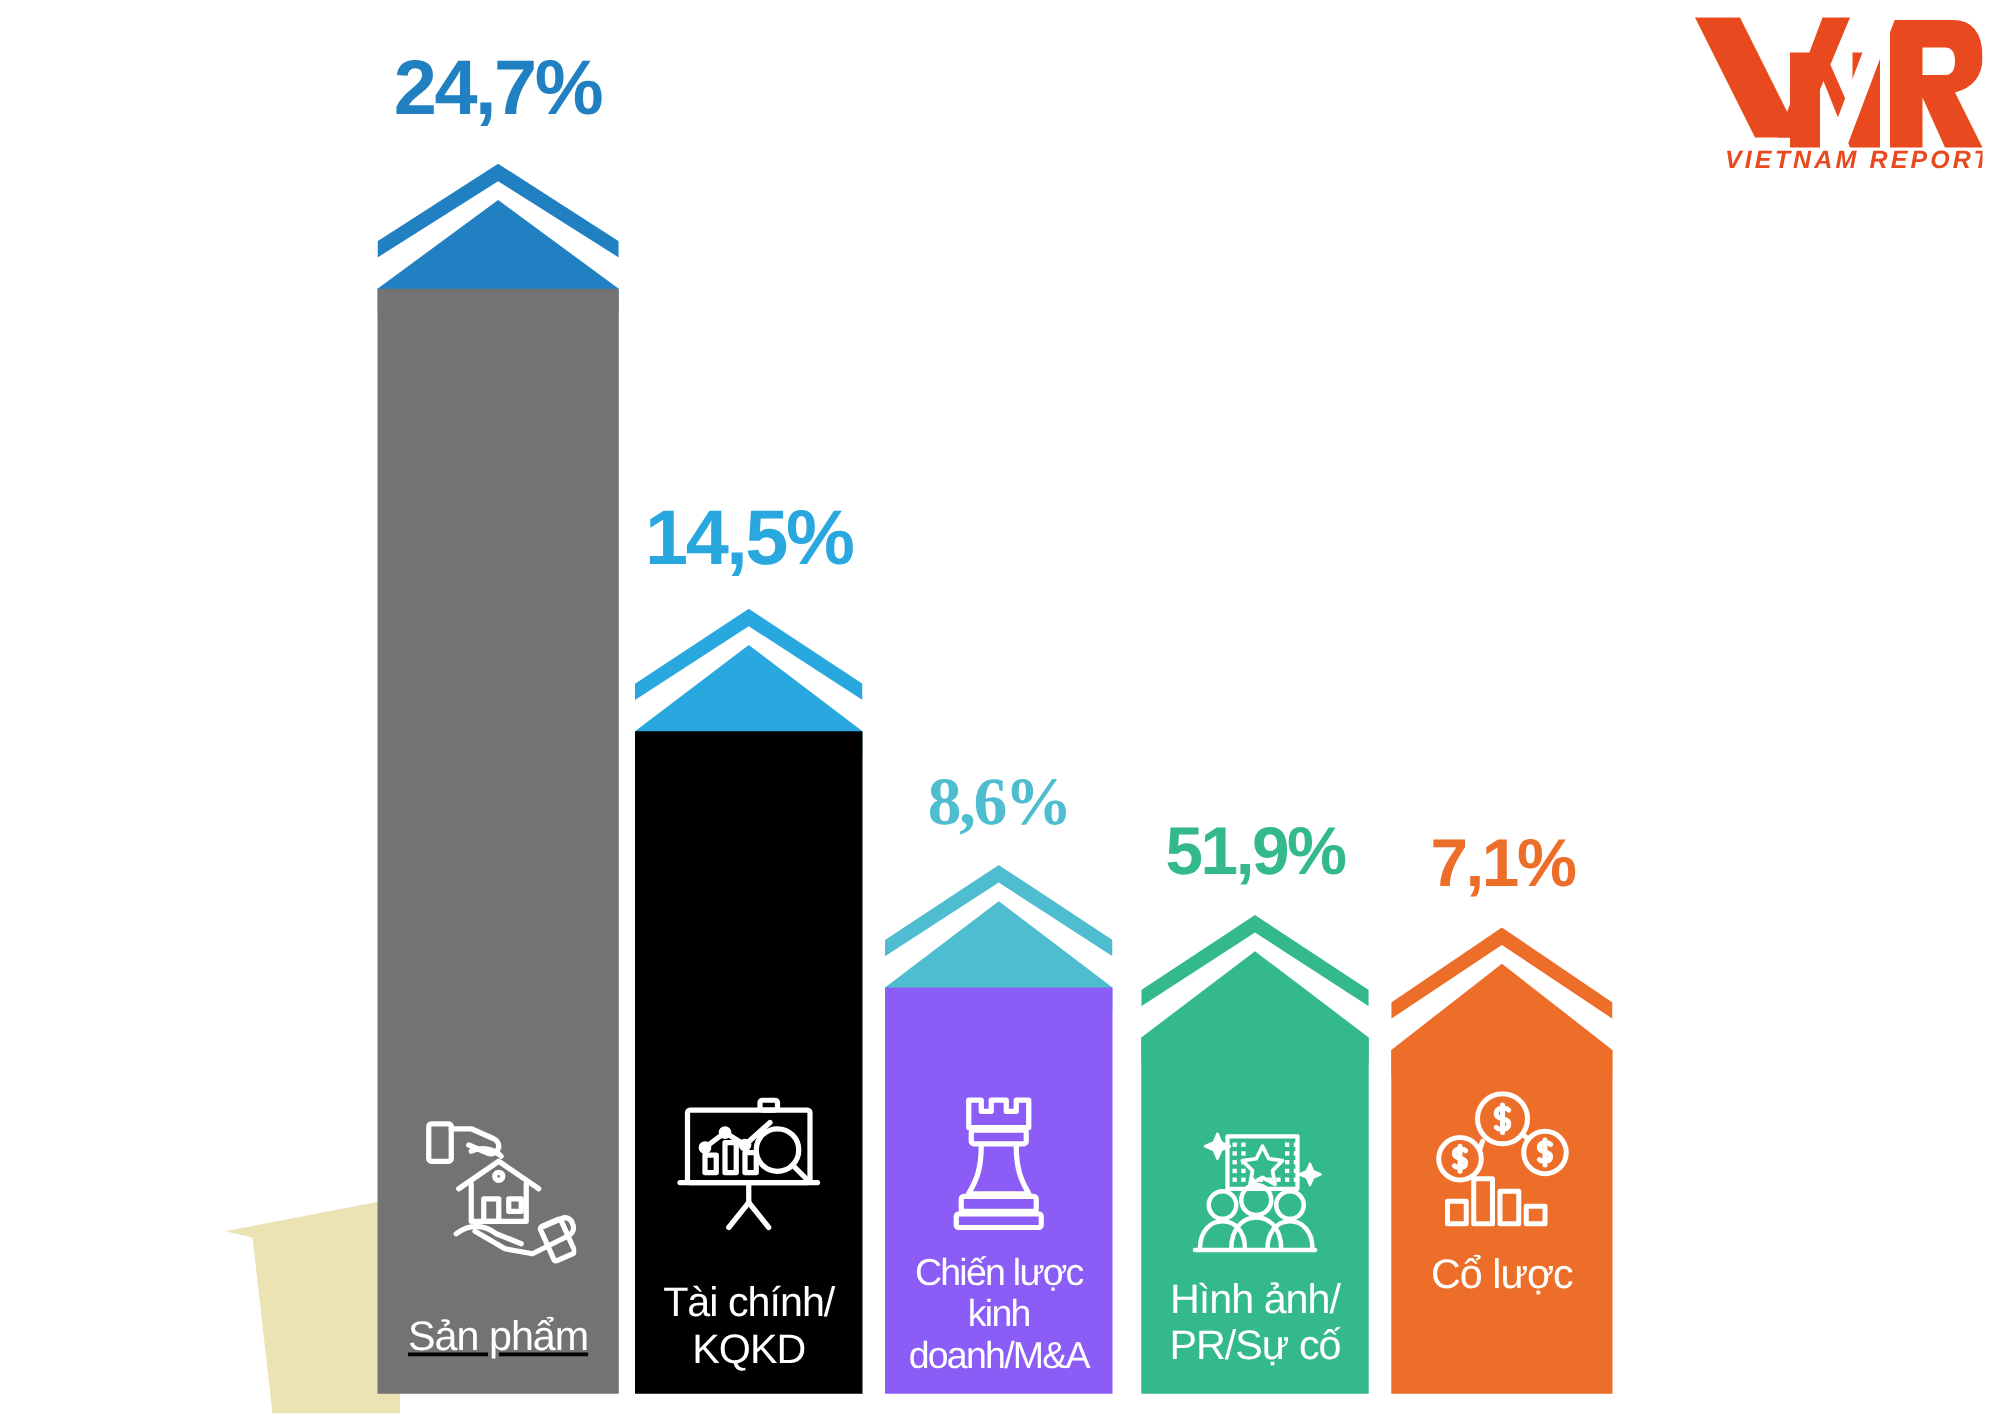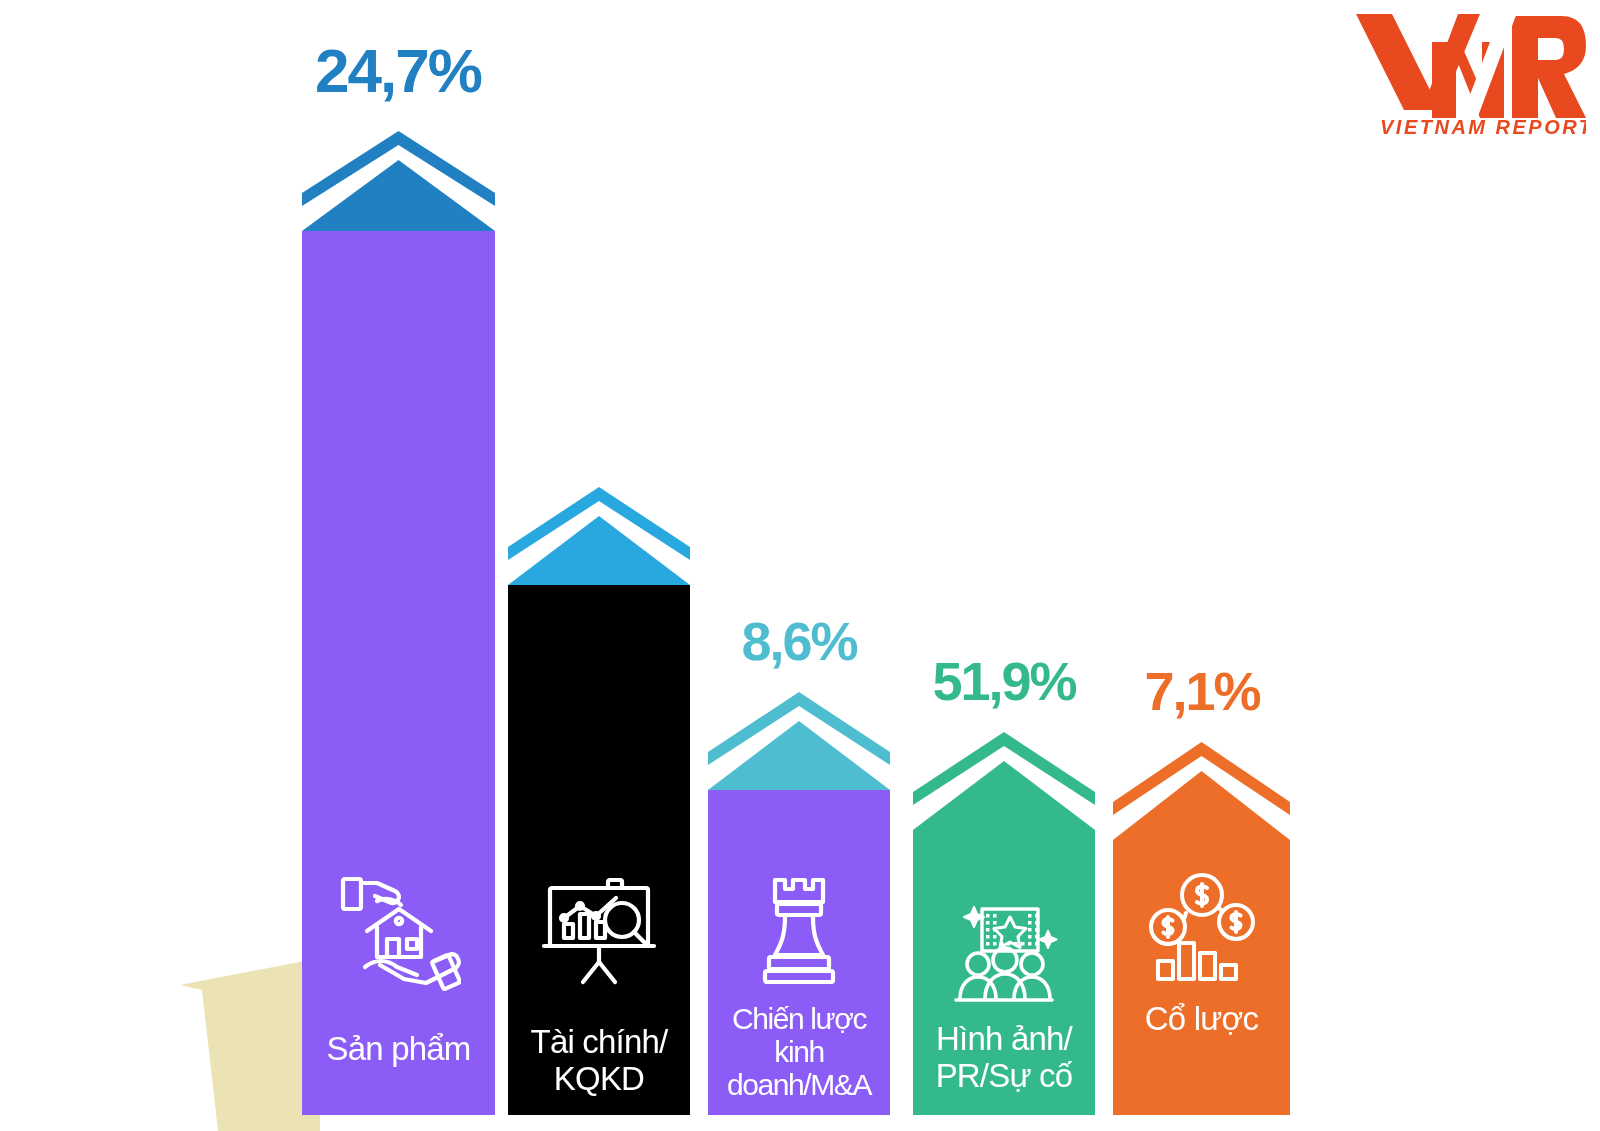--- a/index.html
+++ b/index.html
@@ -92,41 +92,42 @@
   <div id="chart">
 
     <div class="bar-group" style="left:302px; width:193px; height:984px;">
       <div class="bar-value" style="left:-44px; top:-96px; color:#2180C2;">24,7%</div>
       <div class="bar-roof" style="top:0; height:120px;">
         <svg viewBox="0 0 193 120" preserveAspectRatio="none">
           <polygon points="96.5,0 193,62 193,75 96.5,14 0,75 0,62" fill="#2180C2"></polygon>
           <polygon points="96.5,29 193,100 193,120 0,120 0,100" fill="#2180C2"></polygon>
         </svg>
       </div>
-      <div class="bar-body" style="background:#8b5cf6; height:884px; padding-bottom:48px;">
+      <div class="bar-body" style="background:#737373; height:884px; padding-bottom:28px;text-decoration:underline;">
         <div class="bar-icon" style="margin-bottom:40px;">
           <svg width="124" height="120" viewBox="0 0 124 120" fill="none" stroke="#ffffff" stroke-width="4.2" stroke-linecap="round" stroke-linejoin="round">
             <rect x="6" y="8" width="18" height="30" rx="2"></rect>
             <path d="M24 12 h16 l18 8 c4 2 5 6 3 9 -2 3 -6 4 -9 2 l-14 -6"></path>
             <path d="M40 30 c8 -4 18 -2 24 4"></path>
             <path d="M30 60 L62 38 L94 60"></path>
             <path d="M40 56 v30 h44 v-30"></path>
             <rect x="50" y="68" width="12" height="18"></rect>
             <rect x="70" y="68" width="10" height="10"></rect>
             <circle cx="62" cy="50" r="3.2"></circle>
             <path d="M28 96 c10 -8 22 -8 32 0 l20 8"></path>
             <path d="M98 90 l14 -6 c4 -2 8 0 9 4 2 4 0 8 -4 10 l-28 14 -22 -4 -24 -14"></path>
             <rect x="100" y="86" width="18" height="30" rx="2" transform="rotate(-24 109 101)"></rect>
           </svg>
         </div>
         <div class="bar-label">Sản phẩm</div>
       </div>
     </div>
 
     <div class="bar-group" style="left:508px; width:182px; height:628px;">
+      <div class="bar-value" style="left:-49px; top:-92px; color:#29A8E0;">14,5%</div>
       <div class="bar-roof" style="top:0; height:118px;">
         <svg viewBox="0 0 182 118" preserveAspectRatio="none">
           <polygon points="91,0 182,60 182,73 91,14 0,73 0,60" fill="#29A8E0"></polygon>
           <polygon points="91,29 182,98 182,118 0,118 0,98" fill="#29A8E0"></polygon>
         </svg>
       </div>
       <div class="bar-body" style="background:#000000; height:530px; padding-bottom:18px;">
         <div class="bar-icon" style="margin-bottom:34px;">
           <svg width="118" height="112" viewBox="0 0 118 112" fill="none" stroke="#ffffff" stroke-width="4.2" stroke-linecap="round" stroke-linejoin="round">
             <rect x="68" y="2" width="14" height="8" rx="2"></rect>
@@ -145,21 +146,21 @@
             <circle cx="82" cy="42" r="17"></circle>
             <path d="M94 54 l12 12"></path>
           </svg>
         </div>
         <div class="bar-label">Tài chính/
 KQKD</div>
       </div>
     </div>
 
     <div class="bar-group" style="left:708px; width:182px; height:423px;">
-      <div class="bar-value small" style="left:-49px; top:-82px; color:#4FBDD0;">8,6%</div>
+      <div class="bar-value small" style="left:-49px; top:-82px; color:#4FBDD0;font-family:Liberation Serif, serif;">8,6%</div>
       <div class="bar-roof" style="top:0; height:118px;">
         <svg viewBox="0 0 182 118" preserveAspectRatio="none">
           <polygon points="91,0 182,60 182,73 91,14 0,73 0,60" fill="#4FBDD0"></polygon>
           <polygon points="91,29 182,98 182,118 0,118 0,98" fill="#4FBDD0"></polygon>
         </svg>
       </div>
       <div class="bar-body" style="background:#8b5cf6; height:325px; padding-bottom:14px;">
         <div class="bar-icon" style="margin-bottom:18px;">
           <svg width="76" height="108" viewBox="0 0 76 108" fill="none" stroke="#ffffff" stroke-width="4.2" stroke-linecap="round" stroke-linejoin="round">
             <path d="M14 4 h10 v9 h8 V4 h12 v9 h8 V4 h10 v22 H14 Z"></path>

